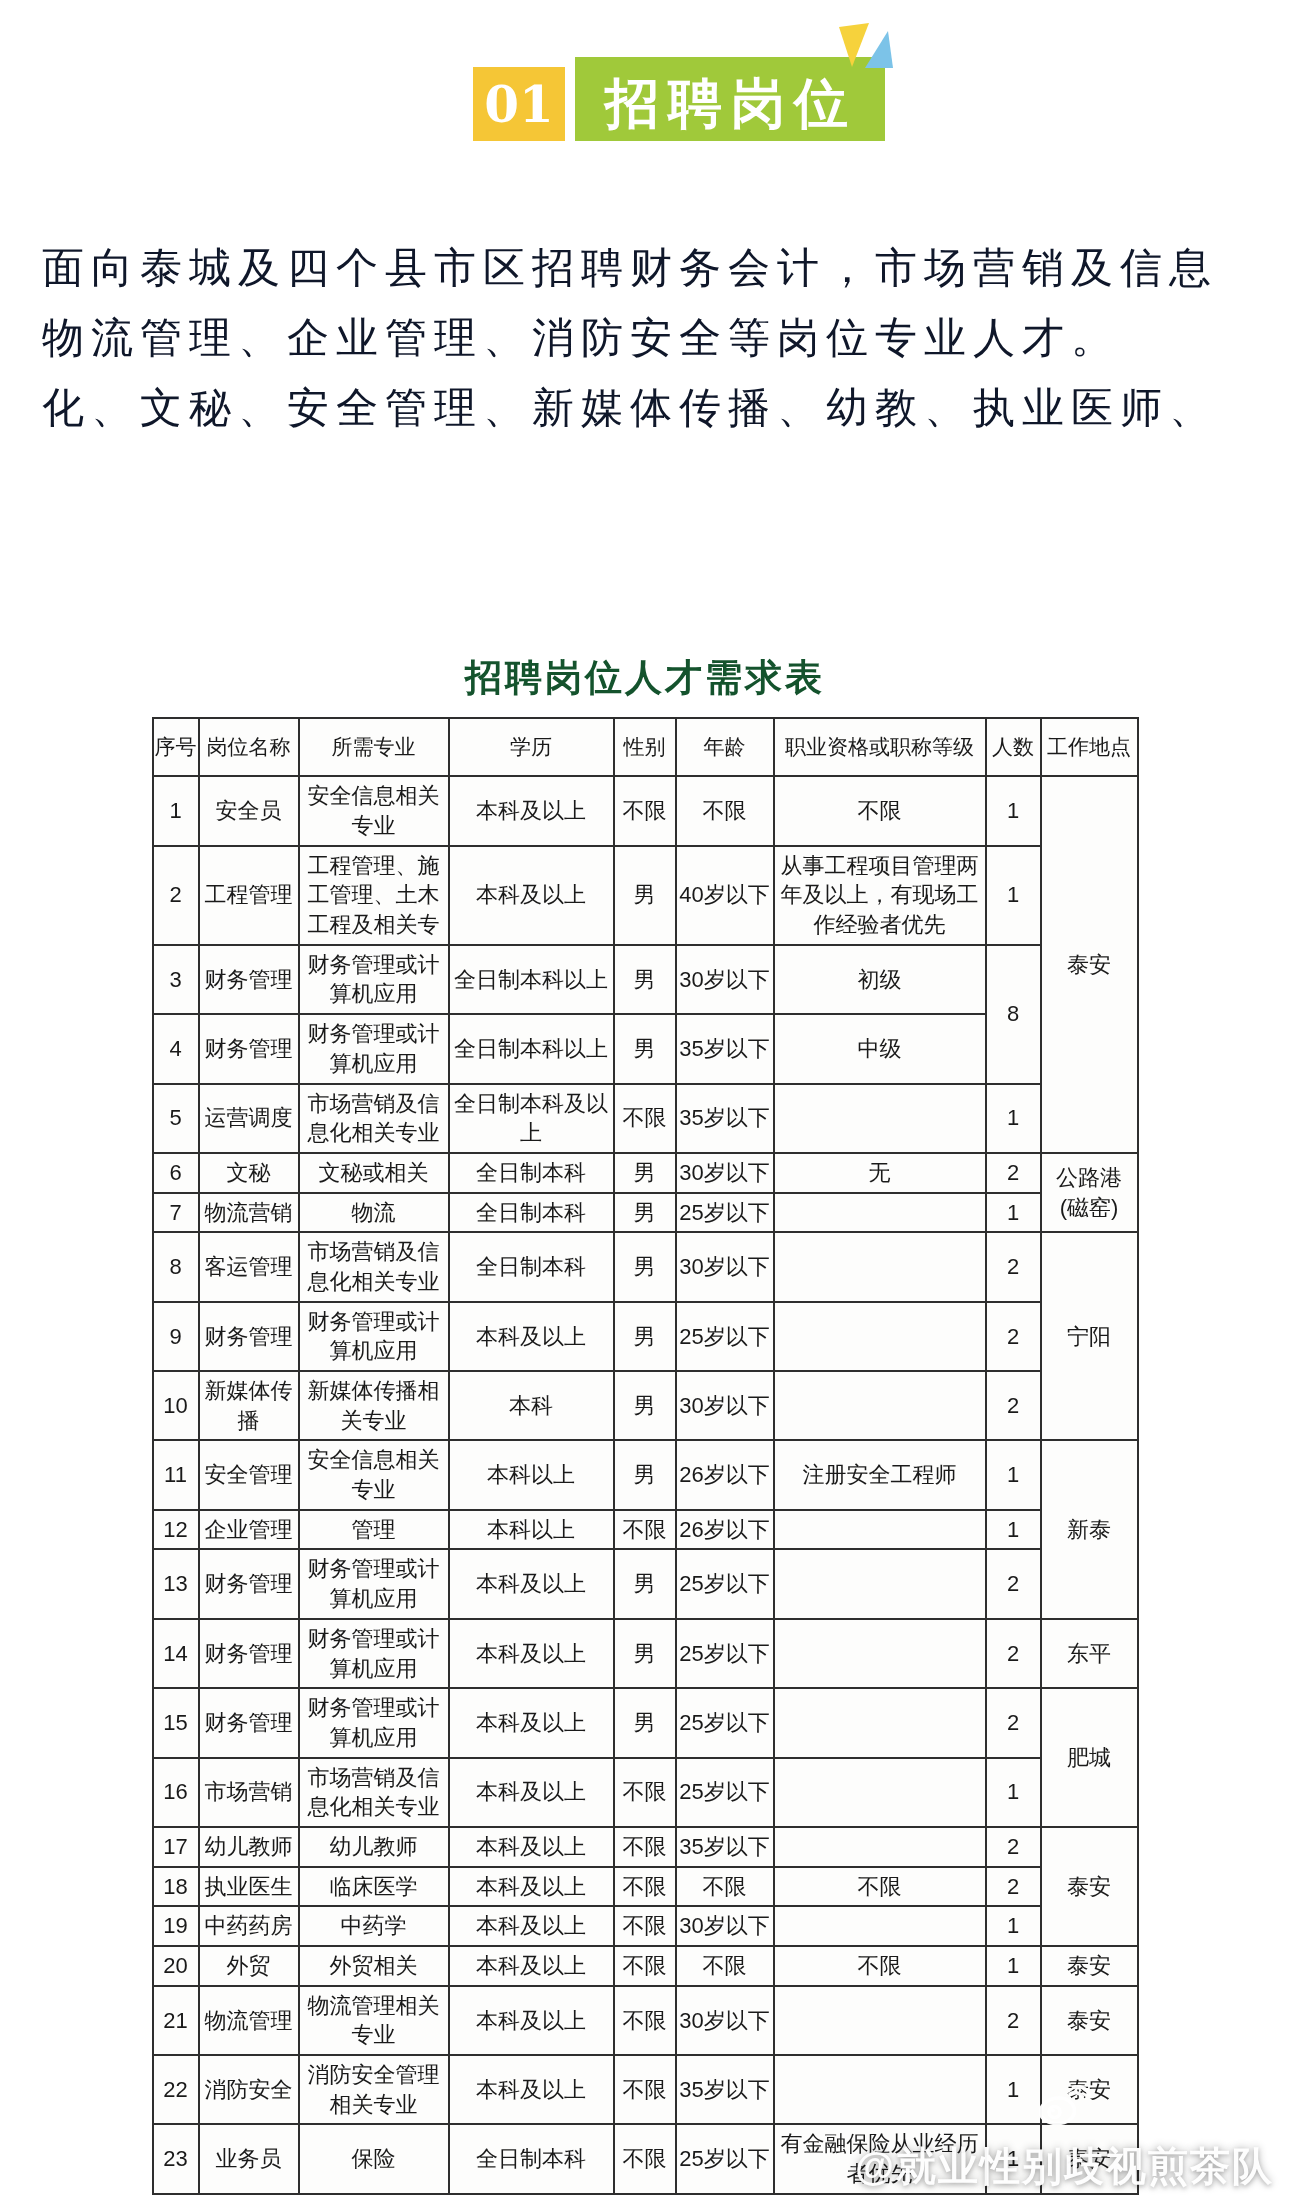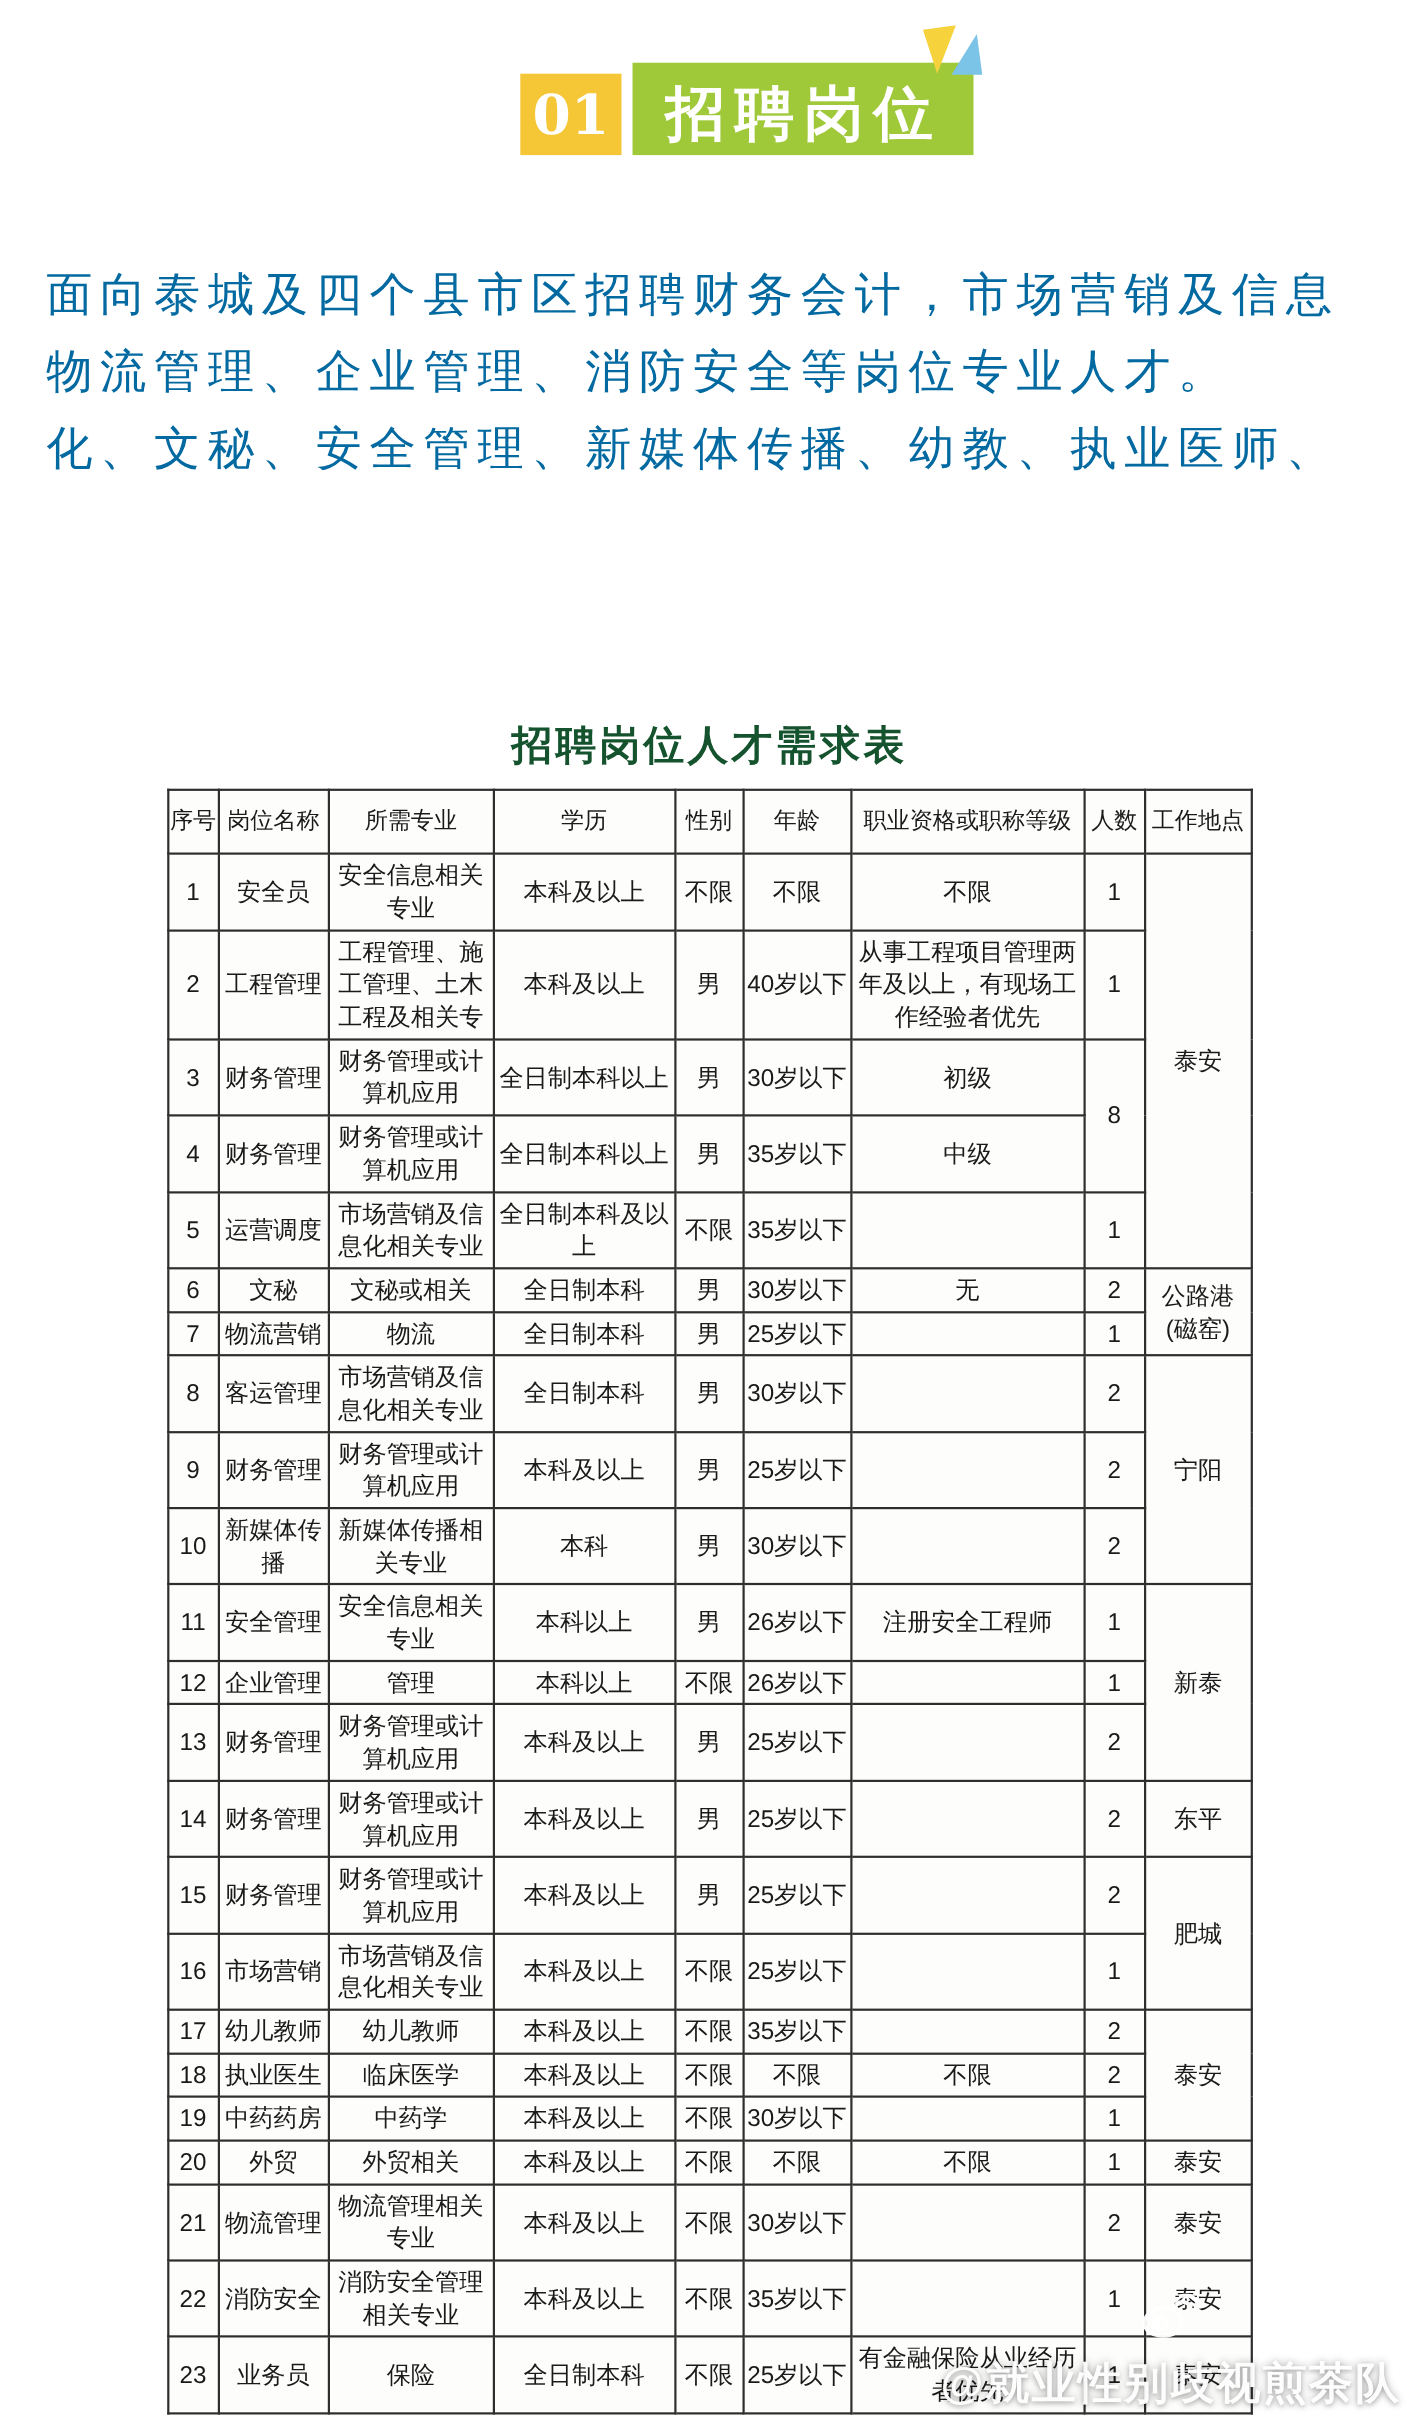--- a/index.html
+++ b/index.html
@@ -14,21 +14,21 @@
     width:92px;height:74px;display:flex;align-items:center;justify-content:center;
     color:#fff;font-family:"DejaVu Serif", serif;font-weight:bold;font-size:50px;
   }
   .title-box{
     position:relative;margin-left:10px;height:84px;
     display:flex;align-items:flex-end;padding:0 28px 0 30px;
     color:#fff;font-size:54px;font-weight:bold;letter-spacing:9px;
   }
   .tri{position:absolute;top:-34px;right:-8px;}
   
-  .intro{margin:92px 40px 0 42px;color:#0369a1;font-size:42px;line-height:70px;letter-spacing:7px;}
+  .intro{margin:92px 40px 0 42px;color:#0f172a;font-size:42px;line-height:70px;letter-spacing:7px;}
   .intro div{white-space:nowrap;}
   
   .table-title{margin-top:210px;text-align:center;color:#14532d;font-size:37px;font-weight:bold;letter-spacing:3px;}
   table{
     border-collapse:collapse;table-layout:fixed;margin:14px auto 0 auto;background:#fdfdfc;
   }
   th,td{
     border:2px solid #2e2e2e;text-align:center;vertical-align:middle;
     color:#1a1a1a;font-size:22px;line-height:1.35;padding:4px 2px;
     font-weight:normal;white-space:pre-line;overflow:hidden;

